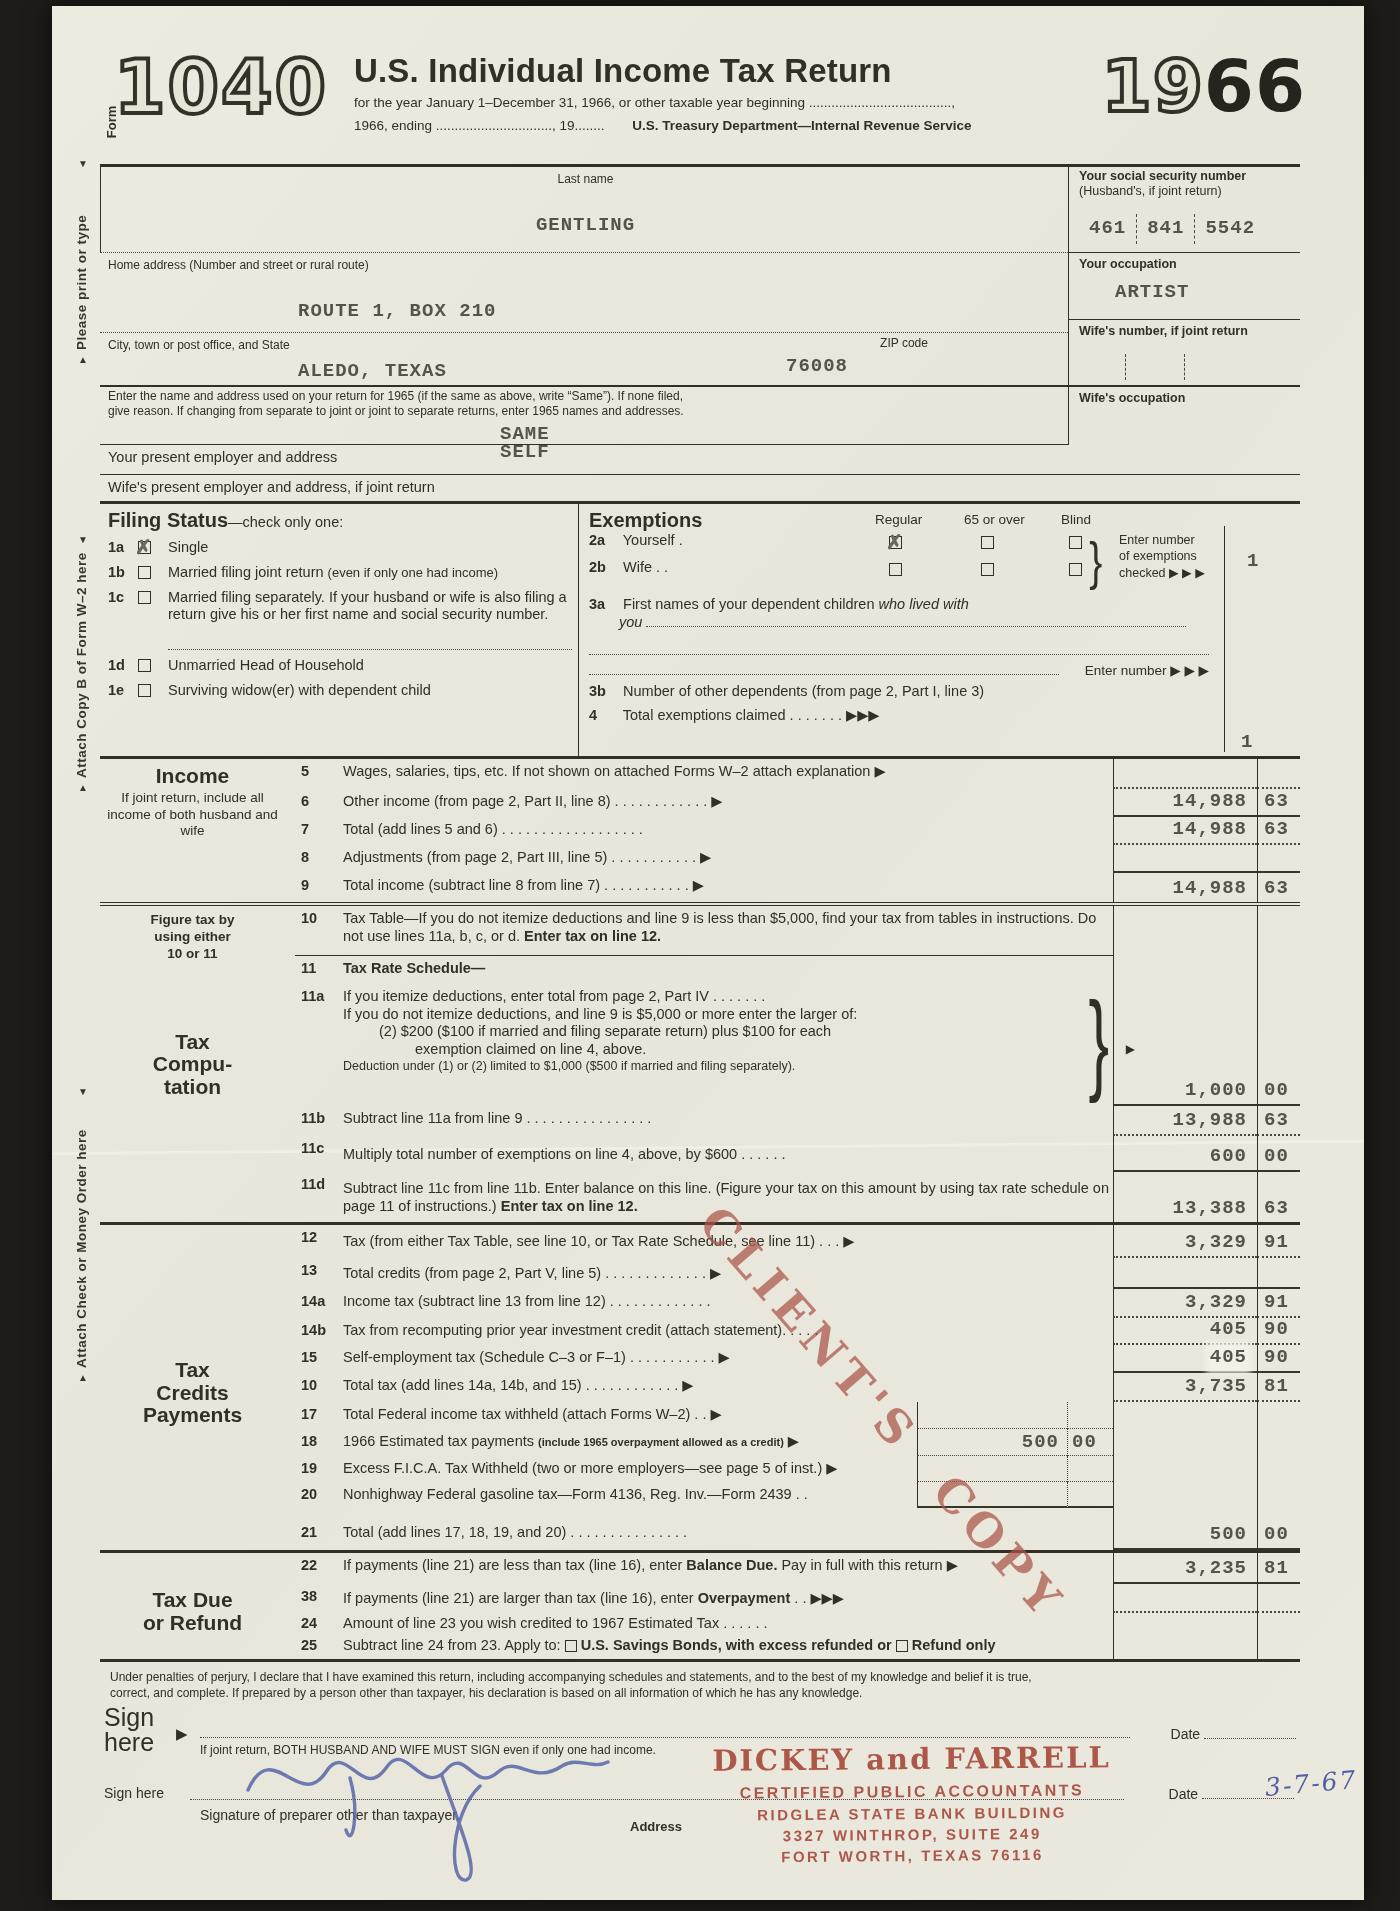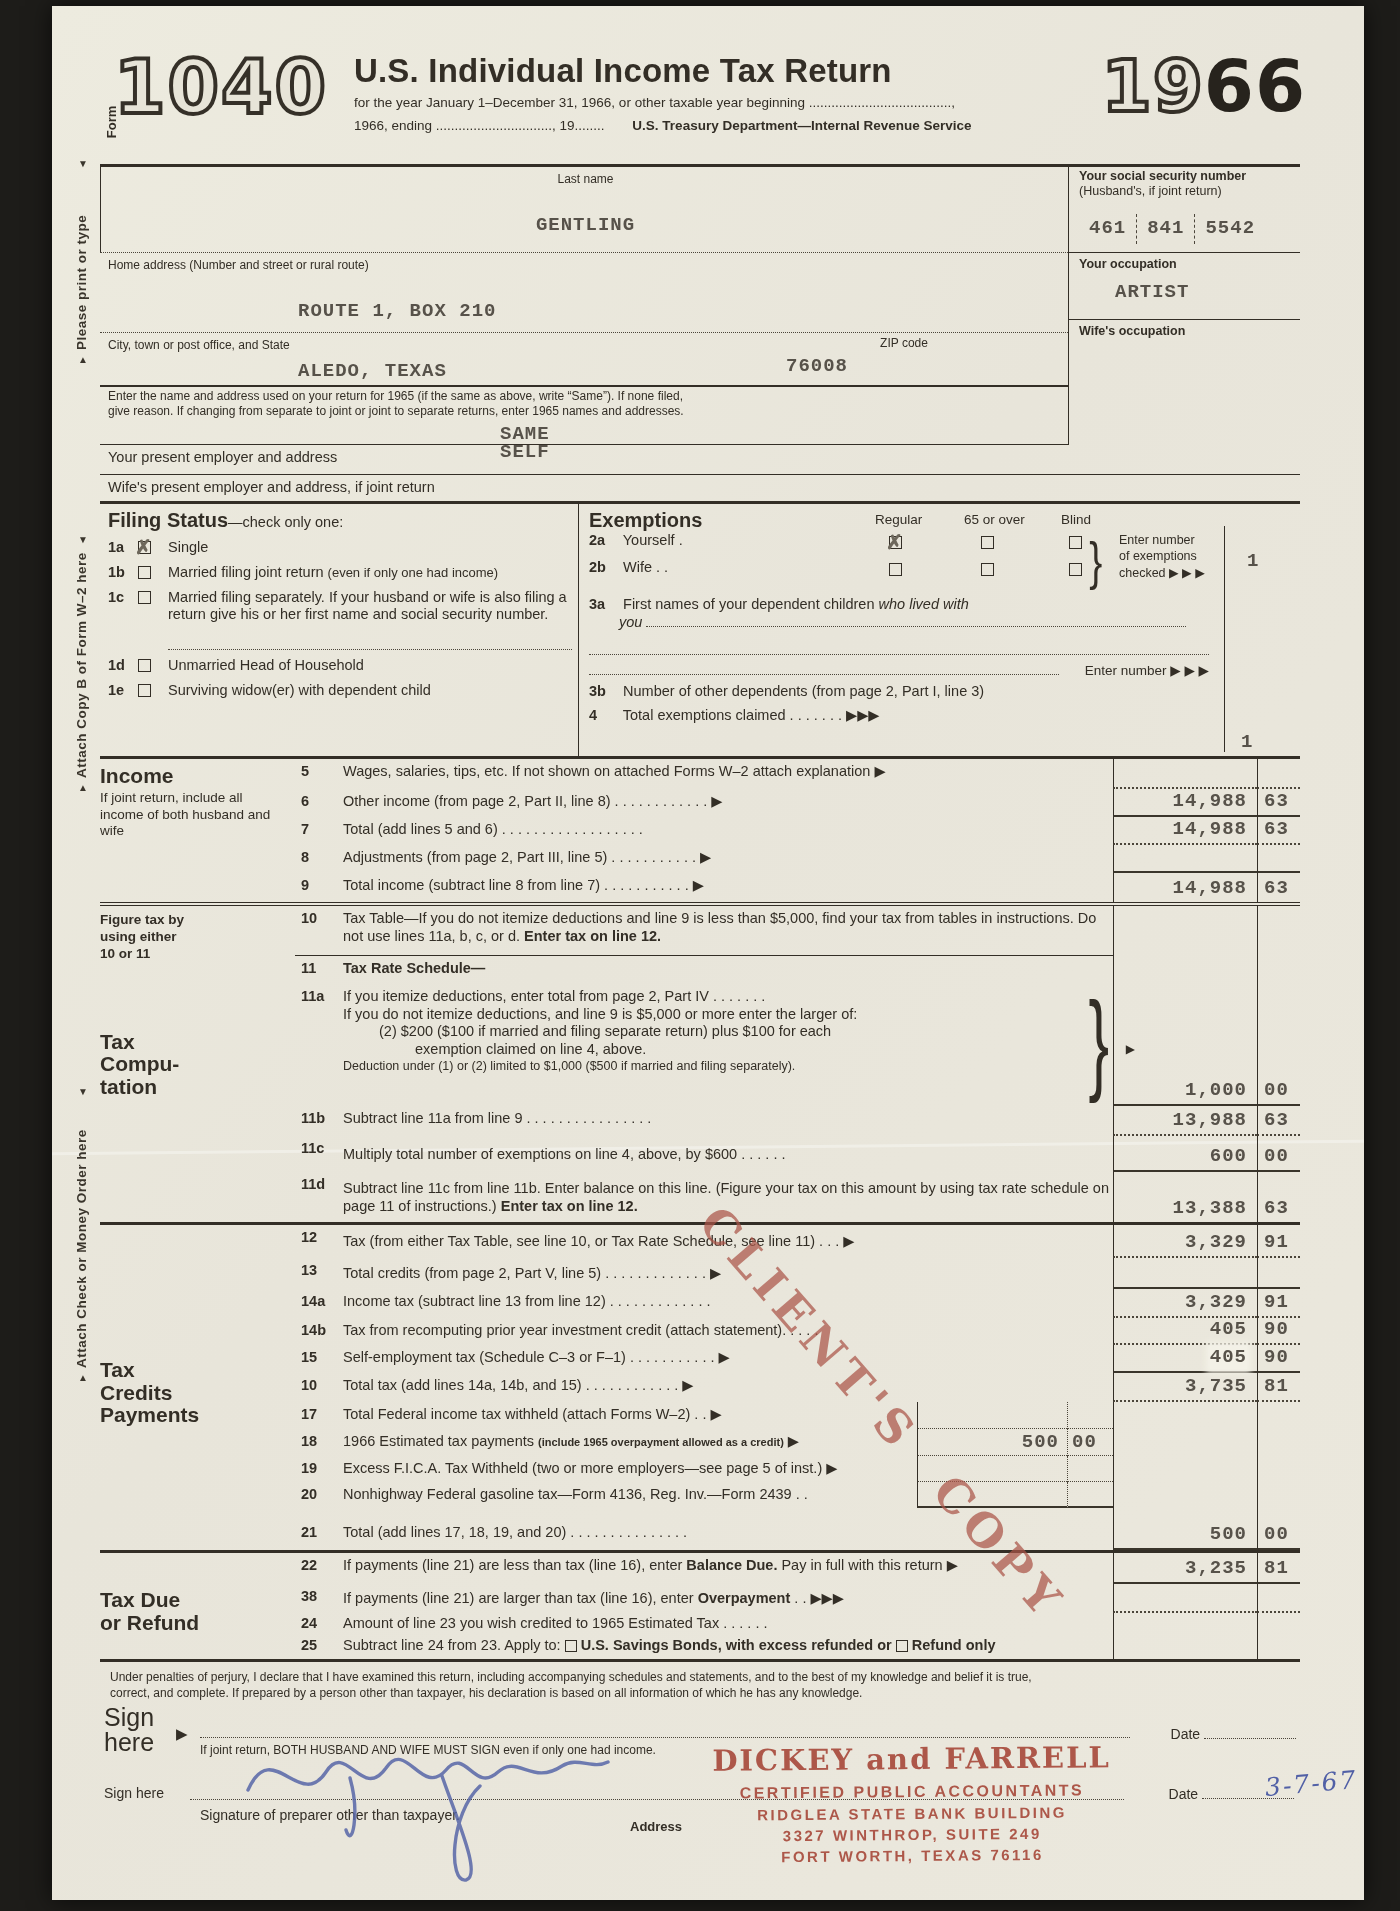--- a/index.html
+++ b/index.html
@@ -86,21 +86,21 @@
   .dotfill{border-bottom:1.6px dotted #4b453a;display:inline-block;height:13px}
   .ex-dotline{width:620px;border-bottom:1.6px dotted #4b453a;height:22px;margin-top:2px}
   .ex-dotline2{width:620px;height:24px;margin-top:0;position:relative}
   .ex-dotline2 .dl{position:absolute;left:0;right:150px;bottom:4px;border-bottom:1.6px dotted #4b453a}
   .ex-dotline2 .en{position:absolute;right:0;bottom:0;font-size:13.5px}
   .ex-3b{margin-top:4px}
   .ex-4{margin-top:6px;position:relative}
   
   .sec{display:flex;border-bottom:3px solid #332e26}
   .sec.dbl{border-bottom:4px double #332e26}
-  .sidecol{width:195px;padding:6px 10px 0 0;text-align:left}
+  .sidecol{width:195px;padding:6px 10px 0 0;text-align:center}
   .secbody{flex:1;display:flex;flex-direction:column}
   .r{display:flex;align-items:stretch}
   .num{width:48px;font-weight:bold;padding:4px 0 0 6px;flex:none}
   .desc{flex:1;padding:4px 4px 0 0;position:relative}
   .amt{width:144px;border-left:1.6px solid #332e26;display:flex;align-items:flex-end;justify-content:flex-end;padding:0 10px 2px 0;flex:none}
   .cts{width:43px;border-left:1.6px solid #332e26;display:flex;align-items:flex-end;justify-content:flex-start;padding:0 0 2px 6px;flex:none}
   .u-sol .amt,.u-sol .cts{border-bottom:2.2px solid #3a352b}
   .u-dot .amt,.u-dot .cts{border-bottom:2.2px dotted #4b453a}
   .iamt{width:150px;border-left:1.4px solid #332e26;display:flex;align-items:flex-end;justify-content:flex-end;padding:0 8px 1px 0;flex:none}
   .icts{width:46px;border-left:1.4px dotted #4b453a;display:flex;align-items:flex-end;padding:0 0 1px 4px;flex:none}
@@ -219,20 +219,24 @@
             <div class="ssn-val typed">
               <span>461</span>
                 <span>841</span>
                 <span>5542</span>
             </div>
           </div>
           <div class="rcell r-occ">
             <span class="lblb">Your occupation</span>
             <div class="typed" style="margin:8px 0 0 36px">ARTIST</div>
           </div>
+          <div class="rcell r-wnum">
+            <span class="lblb">Wife's number, if joint return</span>
+            <div style="margin:14px 0 0 46px;border-left:1.6px dashed #4b453a;height:26px;width:60px;border-right:1.6px dashed #4b453a"></div>
+          </div>
           <div class="rcell r-wocc">
             <span class="lblb">Wife's occupation</span>
           </div>
         </div>
       </div>
       <div class="id-emp">
         <span>Your present employer and address</span>
         <div class="typed" style="position:absolute;left:400px;top:-4px">SELF</div>
       </div>
       <div class="id-wemp">
@@ -596,21 +600,21 @@
             </span>
         </div>
         <div class="r u-dot" style="height:29px">
           <span class="num">38</span>
           <span class="desc" style="padding-top:6px"><span>If payments (line 21) are larger than tax (line 16), enter </span><b>Overpayment</b><span>   .     .   ▶▶▶</span></span>
           <span class="amt"></span>
           <span class="cts"></span>
         </div>
         <div class="r" style="height:24px">
           <span class="num" style="padding-top:2px">24</span>
-          <span class="desc" style="padding-top:2px">Amount of line 23 you wish credited to 1965 Estimated Tax       .     .     .     .     .     .</span>
+          <span class="desc" style="padding-top:2px">Amount of line 23 you wish credited to 1967 Estimated Tax       .     .     .     .     .     .</span>
           <span class="amt"></span>
           <span class="cts"></span>
         </div>
         <div class="r" style="height:22px">
           <span class="num" style="padding-top:0">25</span>
           <span class="desc" style="padding-top:0">
             <span>Subtract line 24 from 23.   Apply to: </span>
             <span class="cb" style="width:12px;height:12px"></span>
             <b>U.S. Savings Bonds, with excess refunded or</b>
             <span class="cb" style="width:12px;height:12px"></span>

